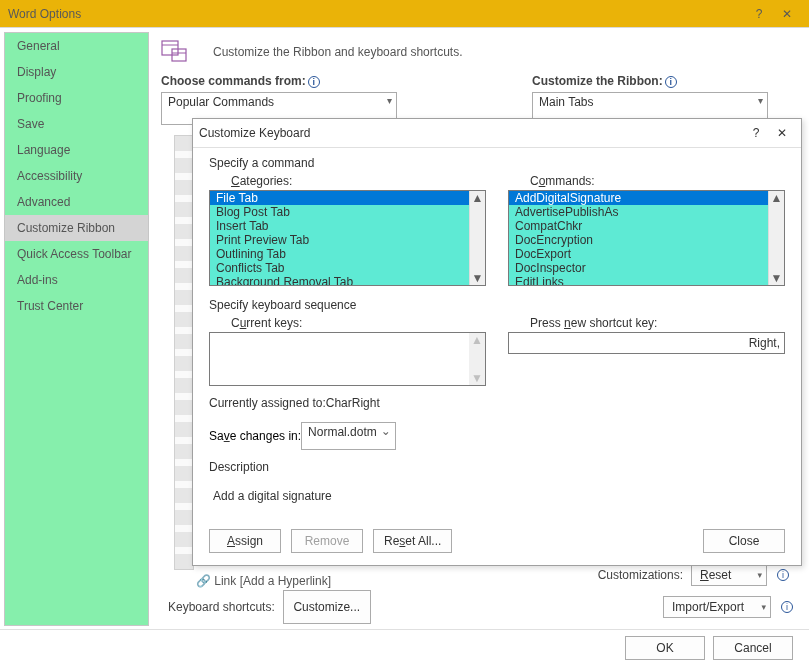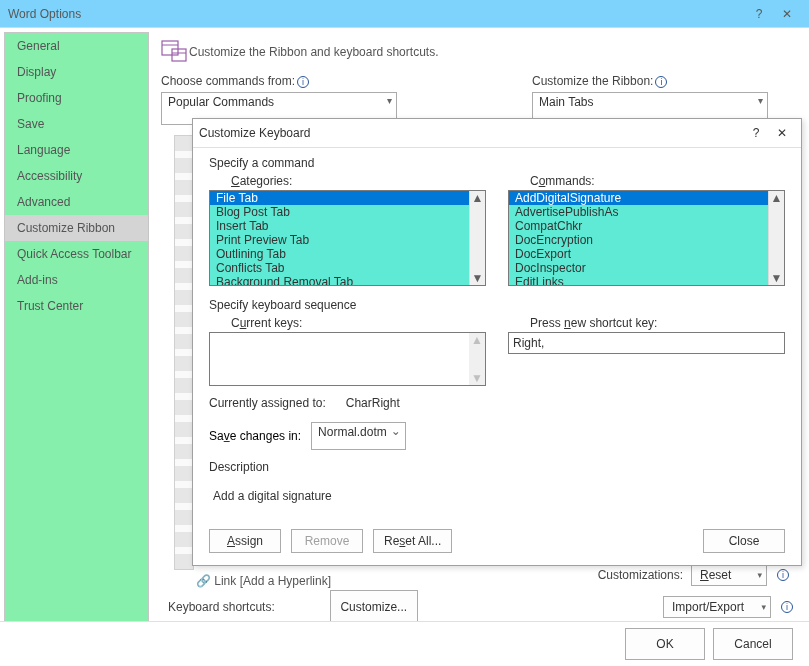--- a/index.html
+++ b/index.html
@@ -14,21 +14,21 @@
       width: 809px;
       height: 666px;
       overflow: hidden;
       position: relative;
     }
     .title-bar {
       display: flex;
       align-items: center;
       height: 28px;
       padding: 0 8px;
-      background: #7dd3fc;
+      background: #eab308;
       border-bottom: 1px solid #d9d9d9;
     }
     .title-bar .title {
       color: #595959;
       flex: 1;
     }
     .title-bar .win-btn {
       width: 28px;
       height: 28px;
       display: flex;
@@ -56,21 +56,21 @@
       background: #d4d4d4;
     }
     .content {
       flex: 1;
       padding: 8px 16px 8px 8px;
       position: relative;
     }
     .header-row {
       display: flex;
       align-items: center;
-      gap: 0;
+      gap: 24px;
       padding: 4px 0 16px 0;
     }
     .header-icon {
       width: 28px;
       height: 24px;
       display:flex;
       align-items:center;
       justify-content:center;
     }
     .subtitle {
@@ -81,20 +81,21 @@
       gap: 40px;
       margin-top:-6px;
     }
     .form-col {
       flex: 1;
     }
     .label {
       color: #444;
       margin-bottom: 4px;
       display: inline-block;
+      font-weight: bold;
     }
     .info-icon {
       display: inline-block;
       width: 12px;
       height: 12px;
       border: 1px solid #2b579a;
       border-radius: 50%;
       text-align: center;
       line-height: 10px;
       font-size: 9px;
@@ -126,21 +127,21 @@
       width: 100%;
       display: flex;
       justify-content: flex-end;
       gap: 8px;
       padding: 6px 16px;
       border-top: 1px solid #e0e0e0;
       background: #fff;
     }
     .btn {
       min-width: 80px;
-      height: 32px;
+      height: 24px;
       border: 1px solid #ababab;
       background: #fdfdfd;
       display: inline-flex;
       align-items: center;
       justify-content: center;
       color: #333;
       cursor: pointer;
     }
 
     
@@ -229,23 +230,24 @@
       display:flex; flex-direction:column; align-items:center; justify-content:space-between;
       color:#c0c0c0; font-size:9px;
     }
     .textbox {
       border:1px solid #7a7a7a;
       height: 22px;
       padding: 2px 4px;
       width: 100%;
       color:#333;
       background:#fff;
-    }
-    .assigned-row { margin-top: 10px; color:#333; display:flex; gap:20px;}
-    .save-row { margin-top:12px; display:flex; align-items:center; gap:10px;}
+      text-align:right;
+    }
+    .assigned-row { margin-top: 10px; color:#333; display:flex; gap:0;}
+    .save-row { margin-top:12px; display:flex; align-items:center; }
     .small-dd {
       height:28px; border:1px solid #ababab; padding:2px 18px 2px 6px; position:relative; min-width:92px; color:#333;
     }
     .small-dd::after{content:'⌄';position:absolute;right:4px;top:1px;color:#666;font-size:12px;}
     .desc-row{ margin-top:10px;}
     .desc-text { margin-top:15px; color:#333; padding-left:4px;}
     .modal-buttons {
       display:flex; gap:10px; margin-top:26px;
     }
     .modal-buttons .spacer { flex:1; }
@@ -338,21 +340,21 @@
   <div class="row" style="justify-content:flex-end; padding-right:4px; margin-bottom:4px; position:absolute; right:0; top:-4px;">
     <span>Customizations:</span>
     <span class="dd-btn">
         <span style="text-decoration:underline;">R</span>
         <span>eset</span>
       </span>
     <span class="info-icon">i</span>
   </div>
   <div class="row" style="margin-top:22px;">
     <span>Keyboard shortcuts:</span>
-    <span class="btn" style="min-width:88px;height:34px;margin-left:47px;">Customize...</span>
+    <span class="btn" style="min-width:88px;height:34px;">Customize...</span>
     <span style="flex:1"></span>
     <span class="dd-btn" style="min-width:108px;">Import/Export</span>
     <span class="info-icon">i</span>
   </div>
 </div>
 
 <div class="bottom-buttons">
   <span class="btn">OK</span>
   <span class="btn">Cancel</span>
 </div>

